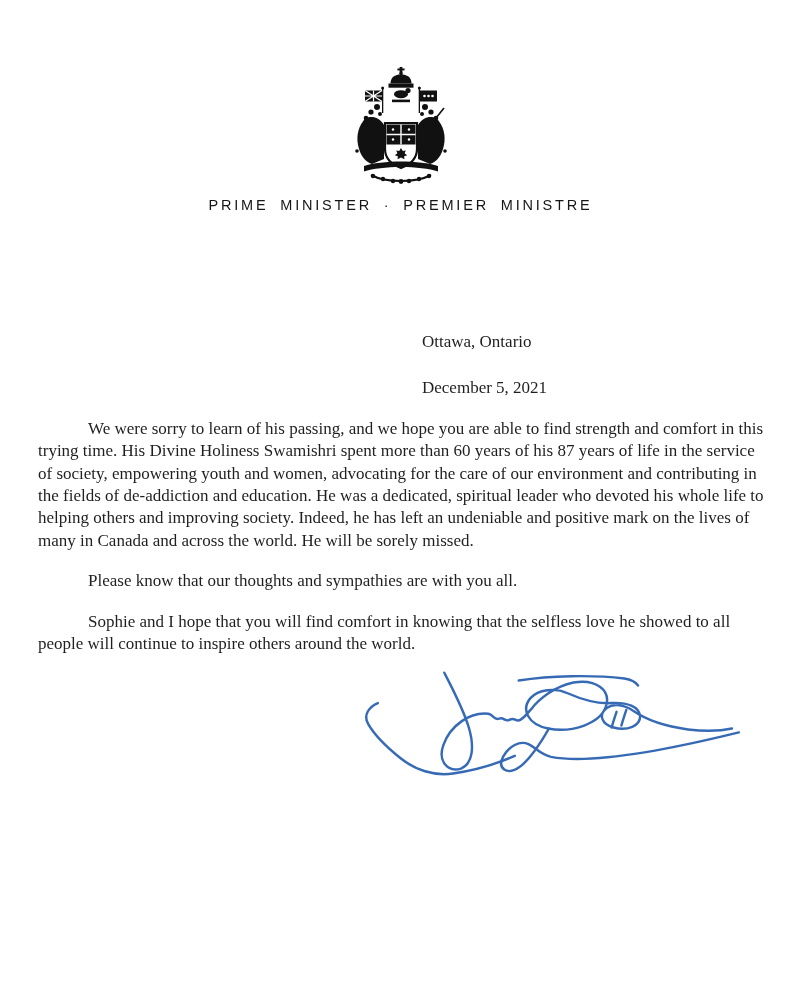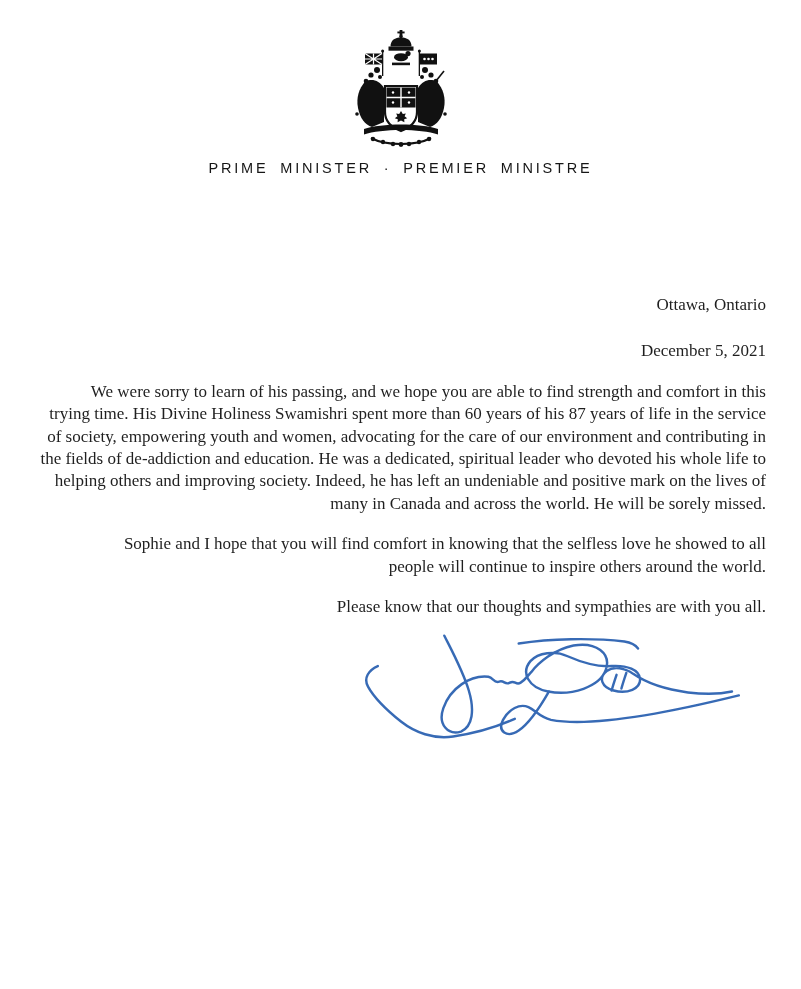--- a/index.html
+++ b/index.html
@@ -4,41 +4,41 @@
 <style>
   html, body { margin: 0; padding: 0; background: #ffffff; }
   .page {
     position: relative;
     width: 801px;
     height: 786px;
     background: #ffffff;
     overflow: hidden;
     font-family: "Liberation Serif", "DejaVu Serif", serif;
     color: #1f1f1f;
+    margin-top: 37px;
   }
   .crest-wrap {
     width: 100px;
     height: 117px;
     margin: 30px auto 0 auto;
   }
   .masthead {
     margin-top: 13px;
     text-align: center;
     font-family: "Liberation Sans", "DejaVu Sans", sans-serif;
     font-size: 14.5px;
     font-weight: 400;
     letter-spacing: 2.8px;
     word-spacing: 5px;
     color: #161616;
   }
   .content {
     padding: 0 35px 0 38px;
     font-size: 17px;
     line-height: 22.4px;
-    text-align: right;
   }
   .address-block {
     margin: 118px 0 0 384px;
   }
   .address-block p { margin: 0; }
   .date-line { margin-top: 24px !important; }
   .salutation { margin: 36px 0 0 0; }
   .para { margin: 18px 0 0 0; text-indent: 50px; }
   .closing { margin: 18px 0 0 382px; }
   .signature-wrap {
@@ -130,22 +130,22 @@
 
   <div class="content">
 
     <div class="address-block">
       <p>Ottawa, Ontario</p>
       <p class="date-line">December 5, 2021</p>
     </div>
 
 
     <p class="para">We were sorry to learn of his passing, and we hope you are able to find strength and comfort in this trying time. His Divine Holiness Swamishri spent more than 60 years of his 87 years of life in the service of society, empowering youth and women, advocating for the care of our environment and contributing in the fields of de-addiction and education. He was a dedicated, spiritual leader who devoted his whole life to helping others and improving society. Indeed, he has left an undeniable and positive mark on the lives of many in Canada and across the world. He will be sorely missed.</p>
+    <p class="para">Please know that our thoughts and sympathies are with you all.</p>
     <p class="para">Sophie and I hope that you will find comfort in knowing that the selfless love he showed to all people will continue to inspire others around the world.</p>
-    <p class="para">Please know that our thoughts and sympathies are with you all.</p>
 
 
     <div class="signature-wrap">
       <svg width="400" height="136" viewBox="0 0 400 139">
         <g fill="none" stroke="#2d63b2" stroke-width="2.5" stroke-linecap="round" opacity="0.95">
 
           <path d="M 24 45 C 15 49, 9 57, 14 66 C 20 77, 33 90, 48 102 C 62 113, 81 120, 101 117 C 122 114, 146 107, 164 99"></path>
 
           <path d="M 92 14 C 99 28, 111 50, 117 70 C 123 90, 121 107, 109 112 C 96 116, 85 105, 91 88 C 98 68, 118 54, 137 56 C 142 57, 143 63, 148 61 C 153 59, 154 65, 159 62 C 164 59, 165 65, 170 62 C 175 59, 177 55, 181 51 C 188 42, 204 28, 224 24 C 247 20, 263 32, 257 49 C 251 66, 222 76, 198 71 C 178 67, 170 52, 180 40 C 188 31, 205 29, 218 35 C 234 42, 250 46, 263 45 C 279 44, 291 49, 292 58 C 293 68, 279 74, 265 70 C 253 67, 249 57, 258 50 C 265 45, 277 47, 285 53 C 298 62, 318 69, 341 72 C 357 74, 373 74, 386 71"></path>
 

